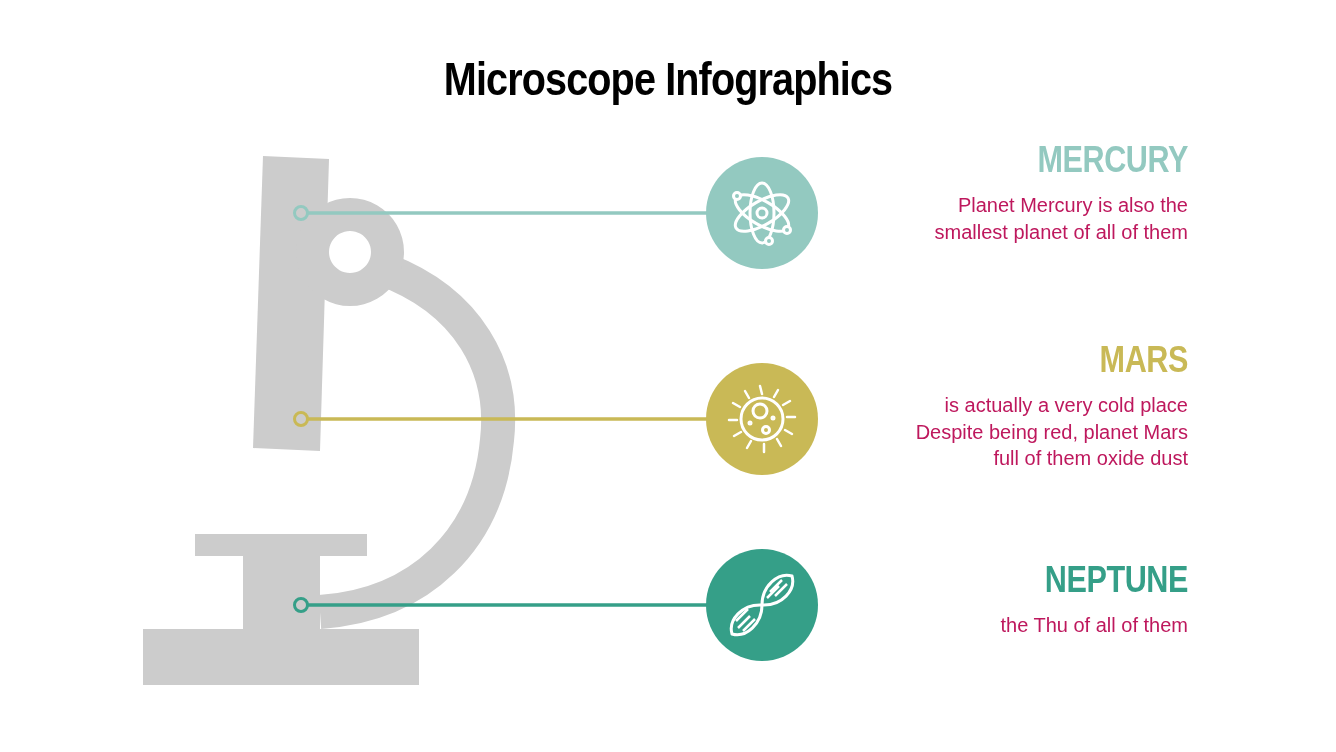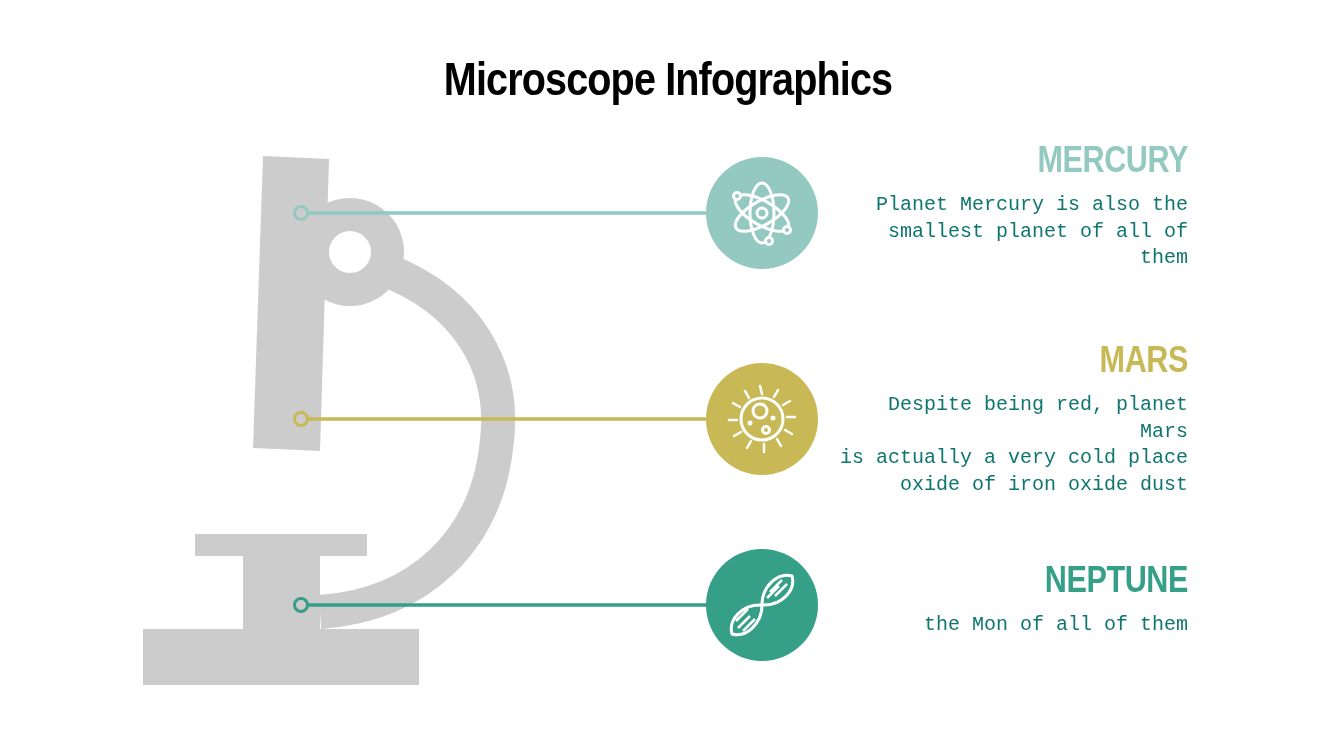--- a/index.html
+++ b/index.html
@@ -9,22 +9,22 @@
     font-family: "Liberation Sans", sans-serif; font-weight: bold; font-size: 46px;
     color: #000000; letter-spacing: -1px; transform: scaleX(0.86); transform-origin: center;
   }
   svg.art { position: absolute; left: 0; top: 0; }
   .item { position: absolute; right: 148px; width: 360px; text-align: right; }
   .item .heading {
     font-family: "Liberation Sans", sans-serif; font-weight: bold; font-size: 36px;
     line-height: 40px; letter-spacing: -0.5px; transform: scaleX(0.85); transform-origin: right center;
   }
   .item .desc {
-    margin-top: 12px; font-family: Liberation Mono, monospace; font-size: 20px;
-    line-height: 26.5px; color: #0f766e;
+    margin-top: 12px; font-family: Liberation Sans, sans-serif; font-size: 20px;
+    line-height: 26.5px; color: #be185d;
   }
 </style>
 </head>
 <body>
 
 <div class="title">Microscope Infographics</div>
 
 <svg class="art" width="1336" height="752" viewBox="0 0 1336 752">
 
   <g fill="#cccccc">
@@ -113,24 +113,24 @@
   <div class="heading" style="color:#93c9c0;">MERCURY</div>
   <div class="desc">
     <div>Planet Mercury is also the</div>
     <div>smallest planet of all of them</div>
   </div>
 </div>
 
 <div class="item" style="top:340px;">
   <div class="heading" style="color:#c9b956;">MARS</div>
   <div class="desc">
+    <div>is actually a very cold place</div>
     <div>Despite being red, planet Mars</div>
-    <div>is actually a very cold place</div>
-    <div>oxide of iron oxide dust</div>
+    <div>full of them oxide dust</div>
   </div>
 </div>
 
 <div class="item" style="top:560px;">
   <div class="heading" style="color:#359f88;">NEPTUNE</div>
   <div class="desc">
-    <div>the Mon of all of them</div>
+    <div>the Thu of all of them</div>
   </div>
 </div>
 
 </body></html>

